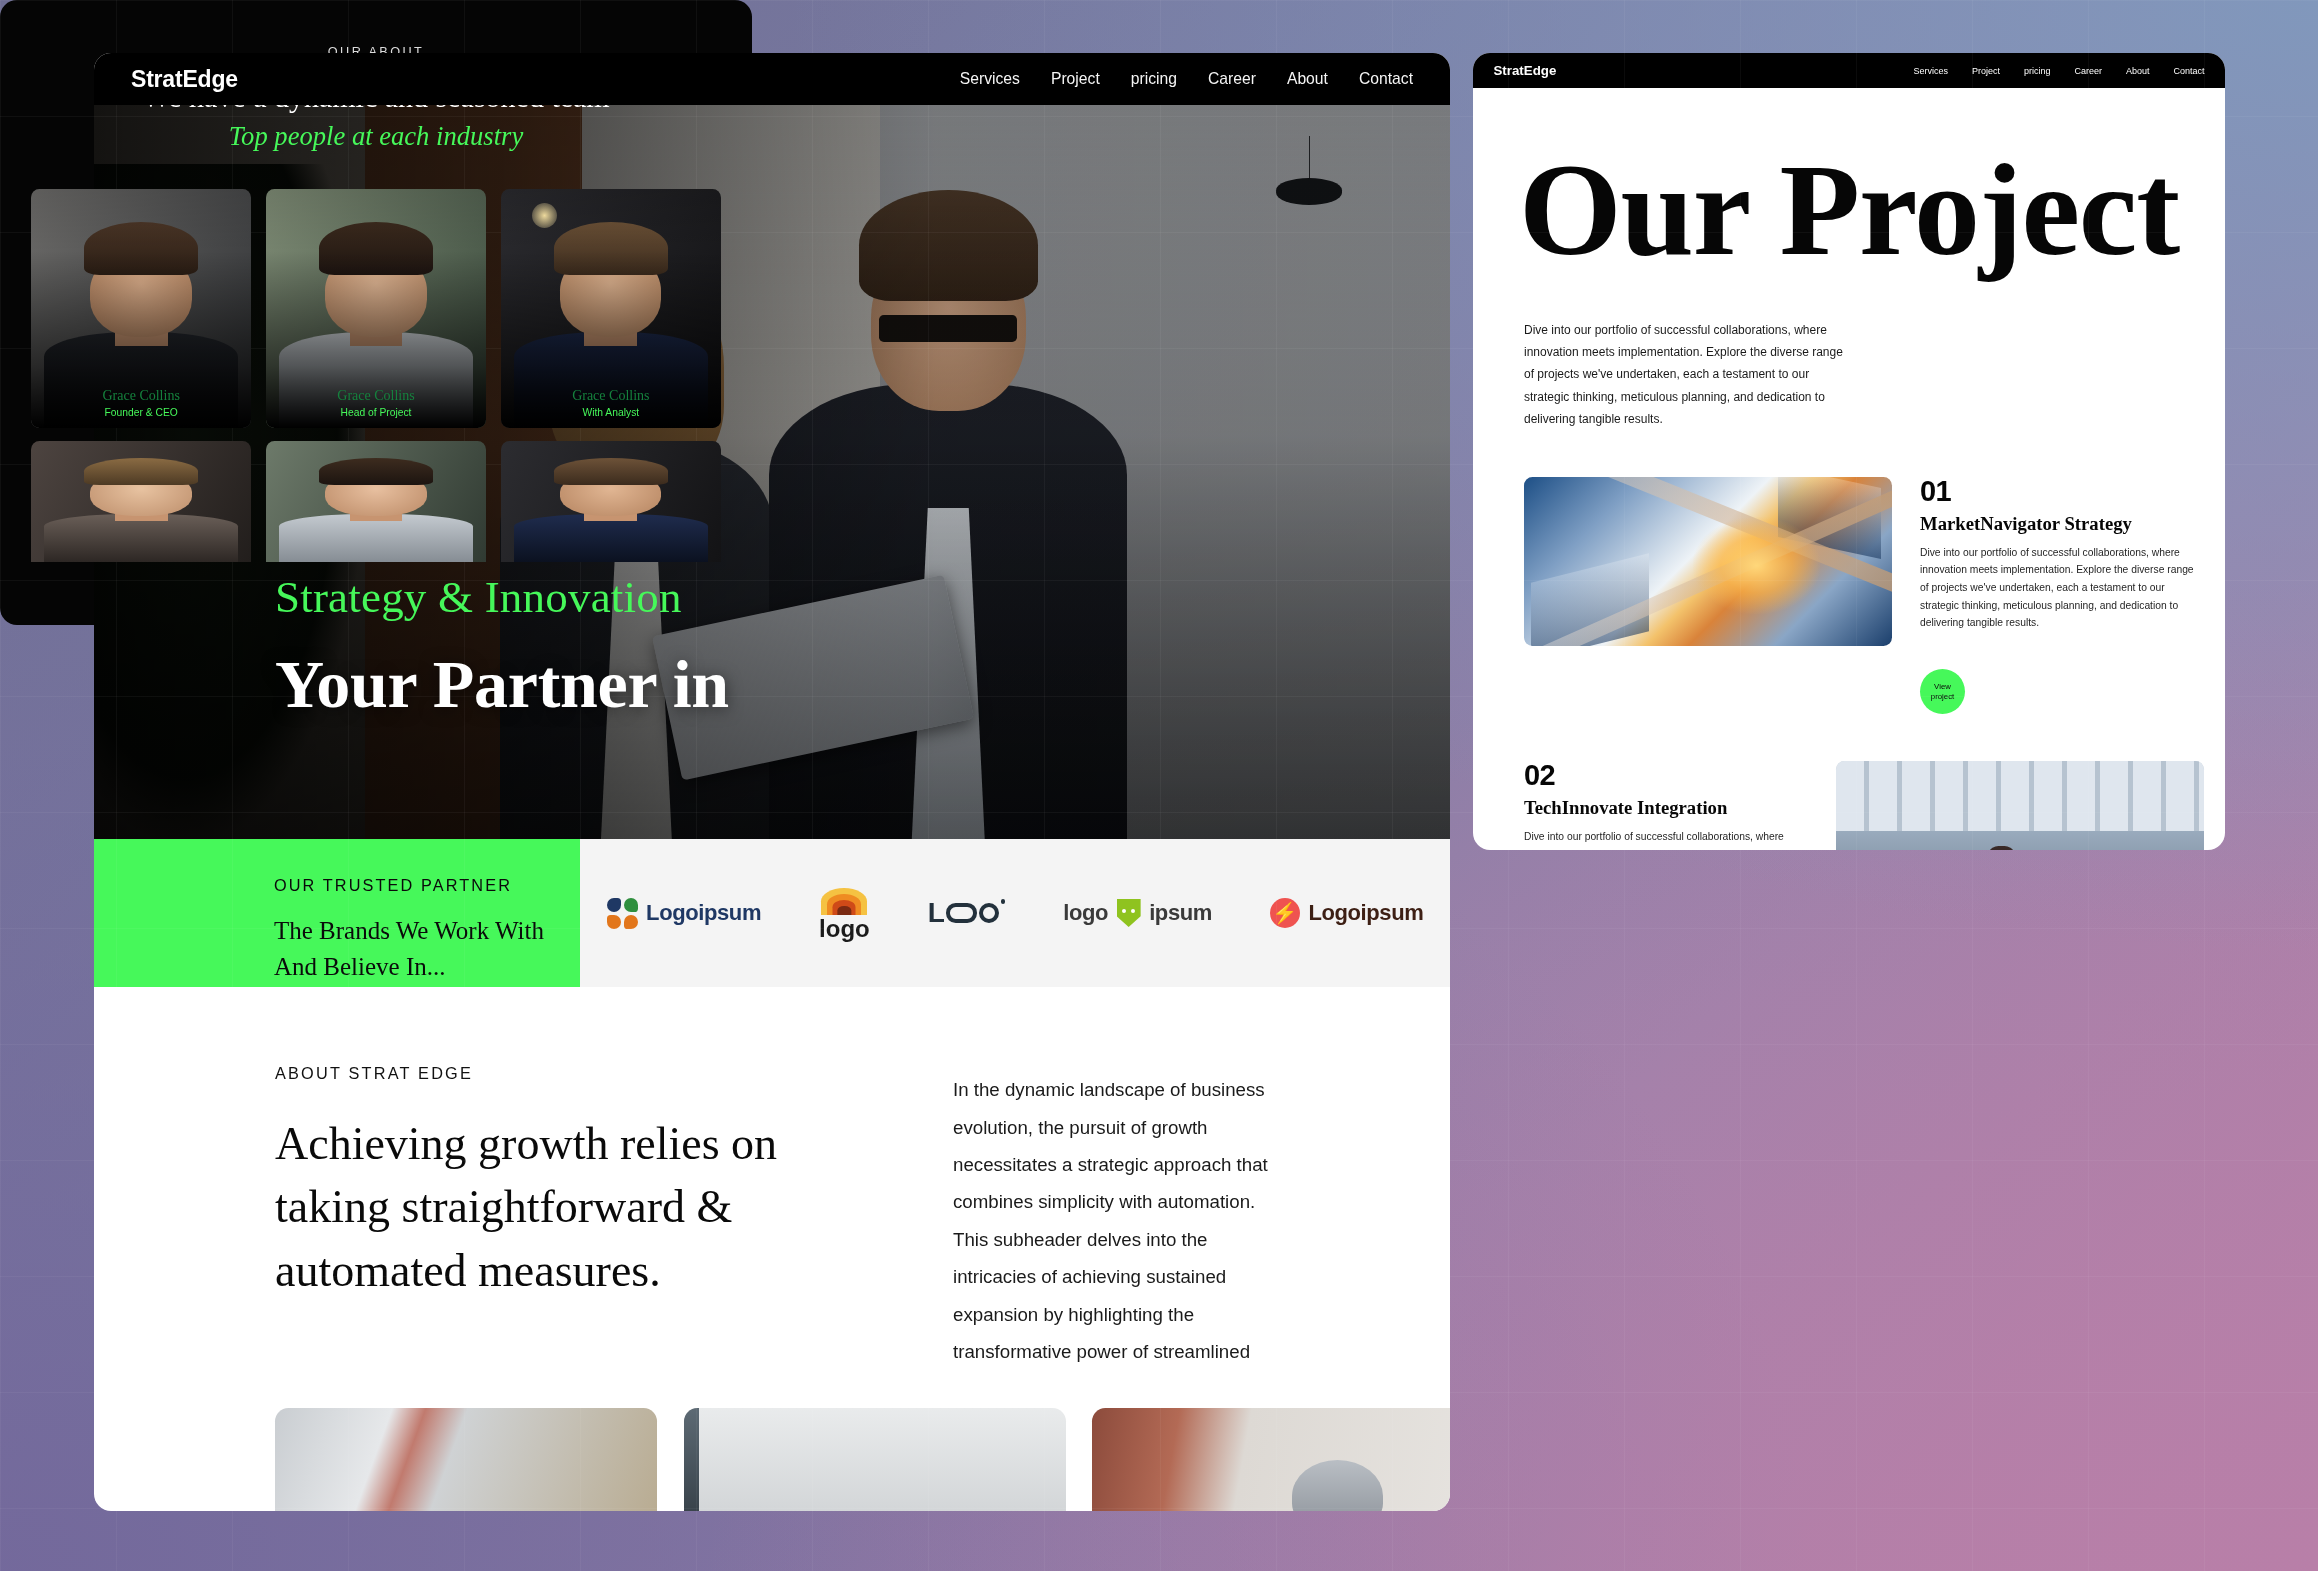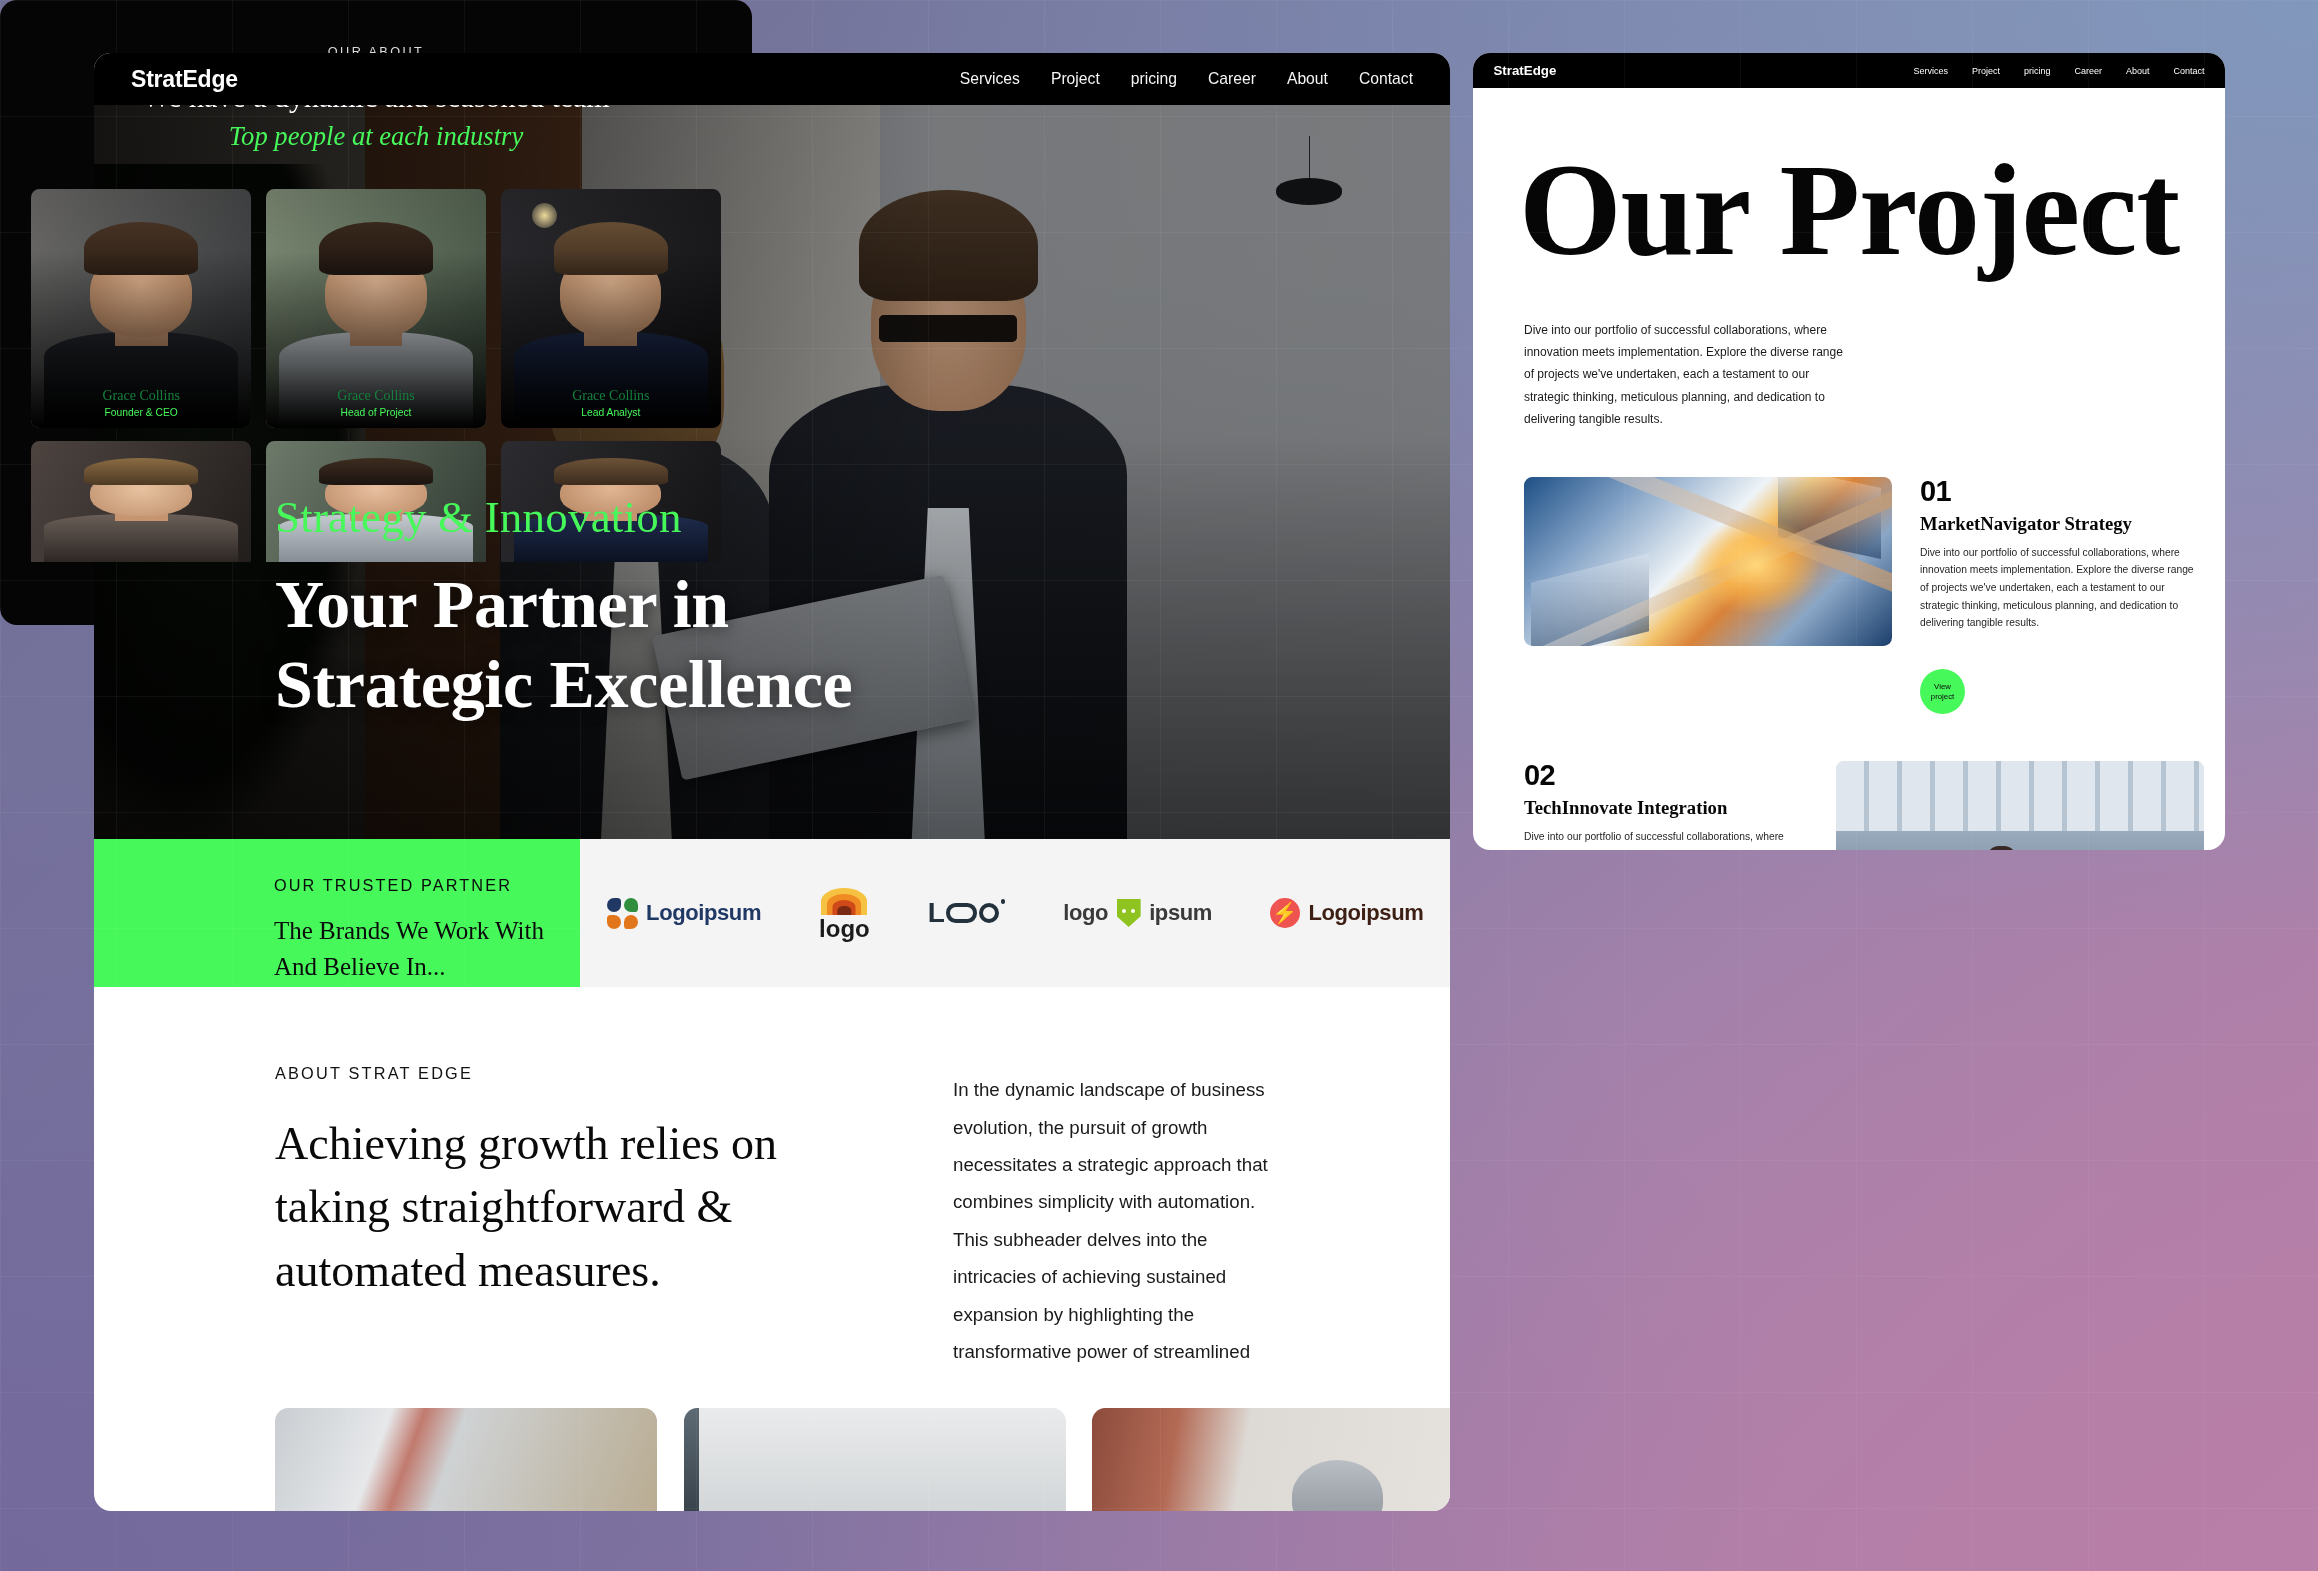--- a/index.html
+++ b/index.html
@@ -296,21 +296,20 @@
             <div class="glasses"></div>
           </div>
         <div class="tablet"></div>
         <div class="hp-plant"></div>
       </div>
       <div class="hero-scrim"></div>
       <div class="hero-copy">
         <div class="eyebrow-hero">Strategy &amp; Innovation</div>
         <div class="hero-h1">
           <div>Your Partner in</div>
-          <div>Strategic Excellence</div>
         </div>
       </div>
     </div>
 
     <div class="partner">
       <div class="partner-left">
         <div class="p-eyebrow">OUR TRUSTED PARTNER</div>
         <div class="p-title">
           <div>The Brands We Work With</div>
           <div>And Believe In...</div>
@@ -464,21 +463,21 @@
               <div class="bgw"></div>
               <div class="bulb"></div>
               <div class="torso"></div>
               <div class="neck"></div>
               <div class="face"></div>
               <div class="hair"></div>
             </div>
           <div class="m-fade"></div>
           <div class="m-cap">
             <div class="m-name">Grace Collins</div>
-            <div class="m-role">Lead Analyst</div>
+            <div class="m-role">With Analyst</div>
           </div>
         </div>
       </div>
 
       <div class="members2">
         <div class="member2">
           <div class="ph pD">
               <div class="bgw"></div>
               <div class="torso"></div>
               <div class="neck"></div>

